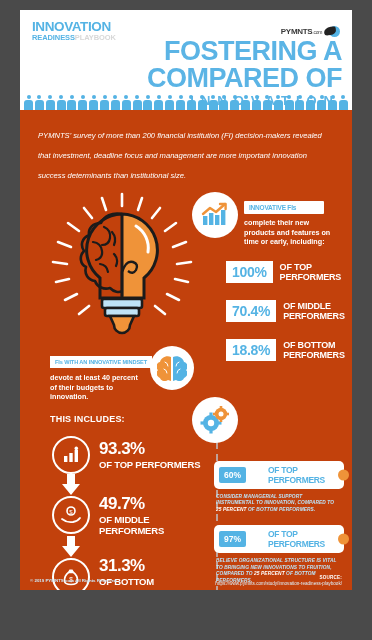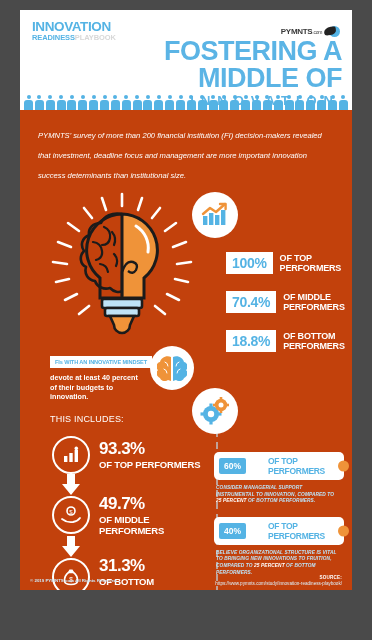--- a/index.html
+++ b/index.html
@@ -155,21 +155,21 @@
   .mindset-tag {
     background: #ffffff; color: #54b3e4; font-weight: bold;
     font-size: 5.6px; letter-spacing: -0.1px;
     padding: 3px 5px; display: inline-block;
   }
   .mindset-desc {
     color: #ffffff; font-size: 7.2px; font-weight: bold;
     line-height: 9.5px; margin-top: 5px; max-width: 96px;
   }
   .includes {
-    color: #ffffff; font-size: 9px; font-weight: normal;
+    color: #ffffff; font-size: 9px; font-weight: bold;
     letter-spacing: .2px; margin-top: 12px;
   }
   .brain-badge {
     position: absolute; right: 14px; top: -4px;
     width: 44px; height: 44px; border-radius: 50%; background: #fff;
     display: flex; align-items: center; justify-content: center;
   }
 
   
   .lstat { display: flex; align-items: center; gap: 9px; margin-left: 16px; }
@@ -263,21 +263,21 @@
     <div class="pymnts">
       <span class="pymnts-txt"><span>PYMNTS</span><span class="dot">.com</span></span>
       <span class="pymnts-bird">
         <span class="body"></span>
           <span class="wing"></span>
       </span>
     </div>
 
     <div class="title">
       <div class="title-l1">FOSTERING A</div>
-      <div class="title-l2">MIDDLE OF</div>
+      <div class="title-l2">COMPARED OF</div>
       <div class="title-l3">INNOVATION</div>
     </div>
 
     <div class="people">
       <span class="person">
           <span class="head"></span>
           <span class="body"></span>
         </span>
       <span class="person">
           <span class="head"></span>
@@ -532,20 +532,24 @@
         <span class="badge">
           <svg width="28" height="26" viewBox="0 0 28 26">
             <rect x="2" y="14" width="4.4" height="9" fill="#54b3e4"></rect>
             <rect x="8" y="11" width="4.4" height="12" fill="#54b3e4"></rect>
             <rect x="14" y="13" width="4.4" height="10" fill="#54b3e4"></rect>
             <rect x="20" y="8" width="4.4" height="15" fill="#54b3e4"></rect>
             <path d="M2 12 L9 6 L15 10 L24 2" stroke="#ef9339" stroke-width="2.4" fill="none" stroke-linecap="round" stroke-linejoin="round"></path>
             <path d="M19 2 l5.6 0 0 5" stroke="#ef9339" stroke-width="2.4" fill="none" stroke-linecap="round" stroke-linejoin="round"></path>
           </svg>
         </span>
+        <span class="callout-txt">
+          <span class="tag">INNOVATIVE FIs</span>
+          <div class="callout-desc">complete their new products and features on time or early, including:</div>
+        </span>
       </div>
 
       <div style="margin-top:14px">
         <div class="pill-row">
           <span class="pill-val">100%</span>
           <span class="pill-lbl">OF TOP PERFORMERS</span>
         </div>
         <div class="pill-row" style="margin-top:17px">
           <span class="pill-val">70.4%</span>
           <span class="pill-lbl">OF MIDDLE PERFORMERS</span>
@@ -583,21 +587,21 @@
         <div class="card">
           <span class="card-val">60%</span>
           <span class="card-lbl">OF TOP PERFORMERS</span>
           <span class="card-dot"></span>
         </div>
         <div class="card-note"><span>CONSIDER MANAGERIAL SUPPORT INSTRUMENTAL TO INNOVATION, COMPARED TO </span><b>25 PERCENT</b><span> OF BOTTOM PERFORMERS.</span></div>
       </div>
 
       <div style="margin-top:12px">
         <div class="card">
-          <span class="card-val">40%</span>
+          <span class="card-val">97%</span>
           <span class="card-lbl">OF TOP PERFORMERS</span>
           <span class="card-dot"></span>
         </div>
         <div class="card-note"><span>BELIEVE ORGANIZATIONAL STRUCTURE IS VITAL TO BRINGING NEW INNOVATIONS TO FRUITION, COMPARED TO </span><b>25 PERCENT</b><span> OF BOTTOM PERFORMERS.</span></div>
       </div>
 
     </div>
   </div>
 
   <div class="footer">

